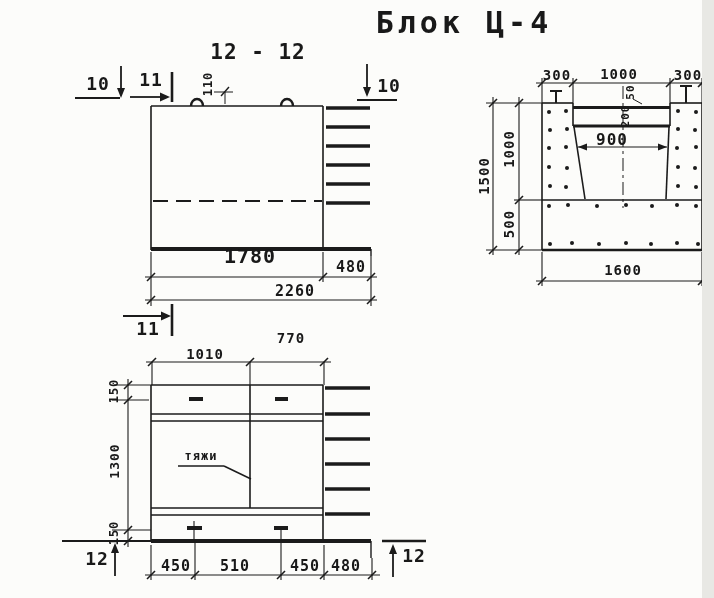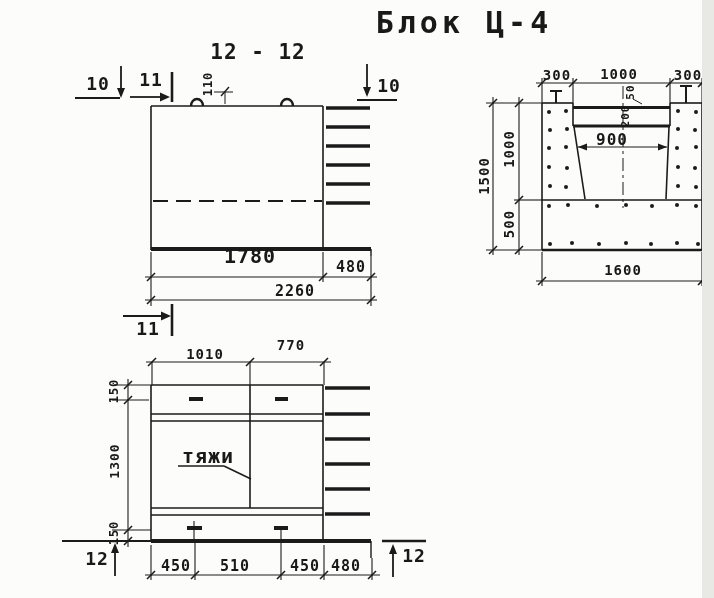--- a/index.html
+++ b/index.html
@@ -323,25 +323,25 @@
   <div class="lbl" style="left:688px;top:75px;font-size:14px;">300</div>
   <div class="lbl rot" style="left:630px;top:92px;font-size:11px;">50</div>
   <div class="lbl rot" style="left:625px;top:116px;font-size:11px;">200</div>
   <div class="lbl" style="left:612px;top:140px;font-size:16px;">900</div>
   <div class="lbl rot" style="left:484px;top:176px;font-size:14px;">1500</div>
   <div class="lbl rot" style="left:509px;top:149px;font-size:14px;">1000</div>
   <div class="lbl rot" style="left:509px;top:224px;font-size:14px;">500</div>
   <div class="lbl" style="left:623px;top:270px;font-size:14px;">1600</div>
 
   <div class="lbl" style="left:205px;top:354px;font-size:14px;text-align:center;">1010</div>
-  <div class="lbl" style="left:291px;top:345px;font-size:14px;">770</div>
+  <div class="lbl" style="left:291px;top:338px;font-size:14px;">770</div>
   <div class="lbl rot" style="left:114px;top:391px;font-size:12px;">150</div>
   <div class="lbl rot" style="left:114px;top:461px;font-size:13px;">1300</div>
   <div class="lbl rot" style="left:114px;top:533px;font-size:12px;">150</div>
-  <div class="lbl" style="left:208px;top:456px;font-size:20px;">тяжи</div>
+  <div class="lbl" style="left:201px;top:456px;font-size:12px;">тяжи</div>
   <div class="lbl" style="left:176px;top:566px;font-size:15px;">450</div>
   <div class="lbl" style="left:235px;top:566px;font-size:15px;">510</div>
   <div class="lbl" style="left:305px;top:566px;font-size:15px;">450</div>
   <div class="lbl" style="left:346px;top:566px;font-size:15px;">480</div>
   <div class="lbl" style="left:97px;top:559px;font-size:18px;">12</div>
   <div class="lbl" style="left:414px;top:556px;font-size:18px;">12</div>
 
 </div>
 
 </body></html>

